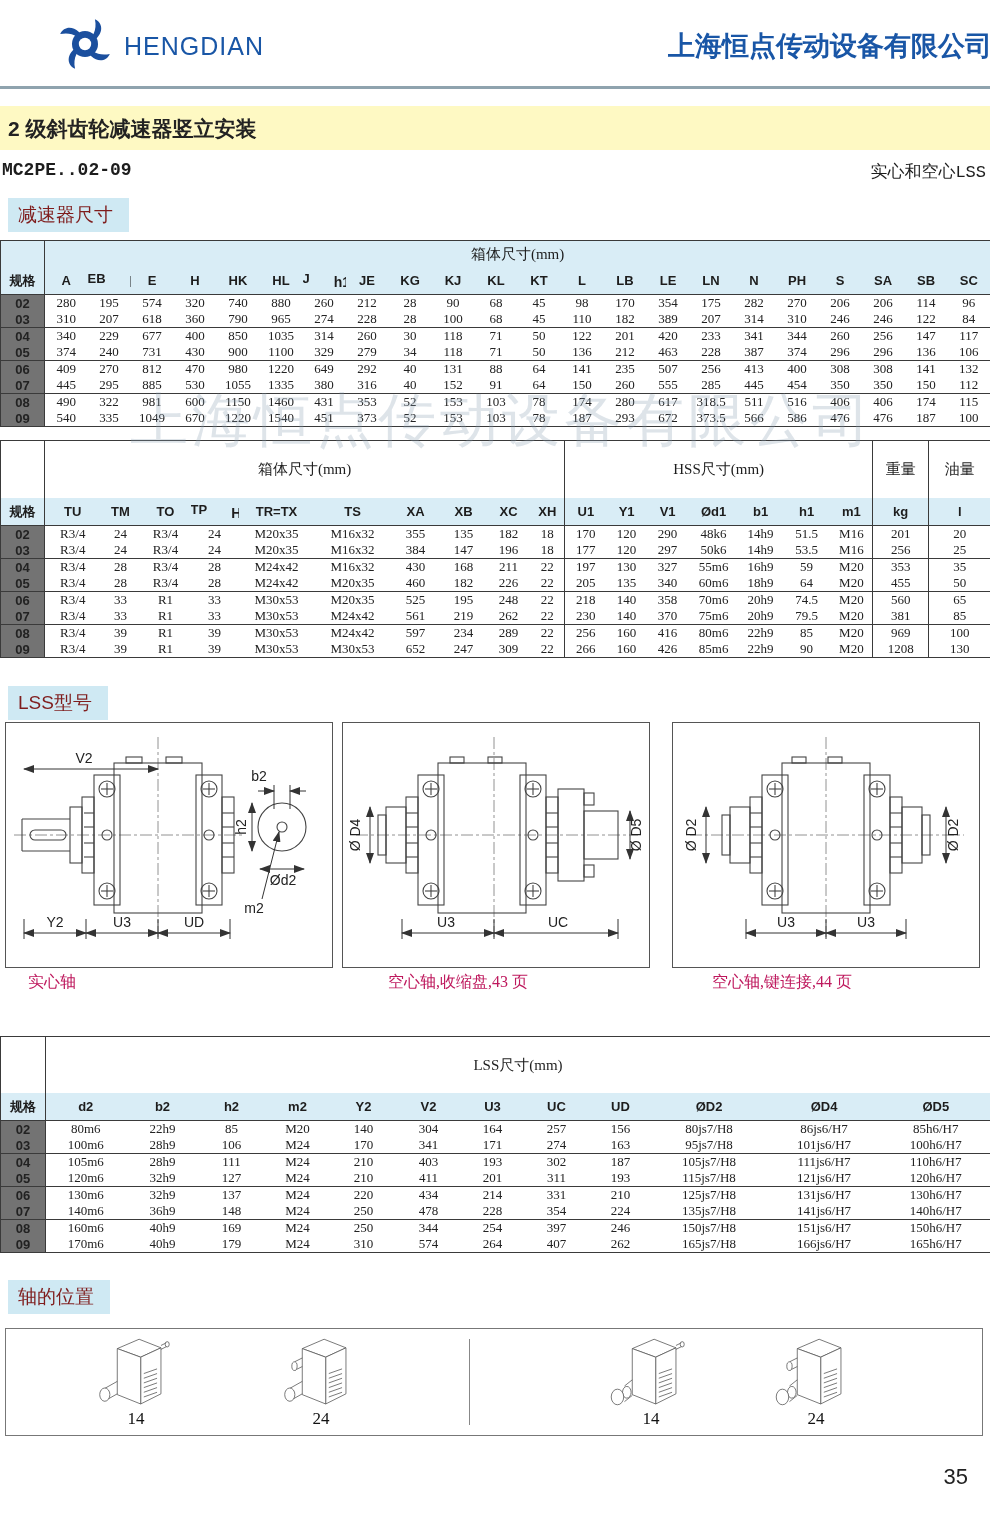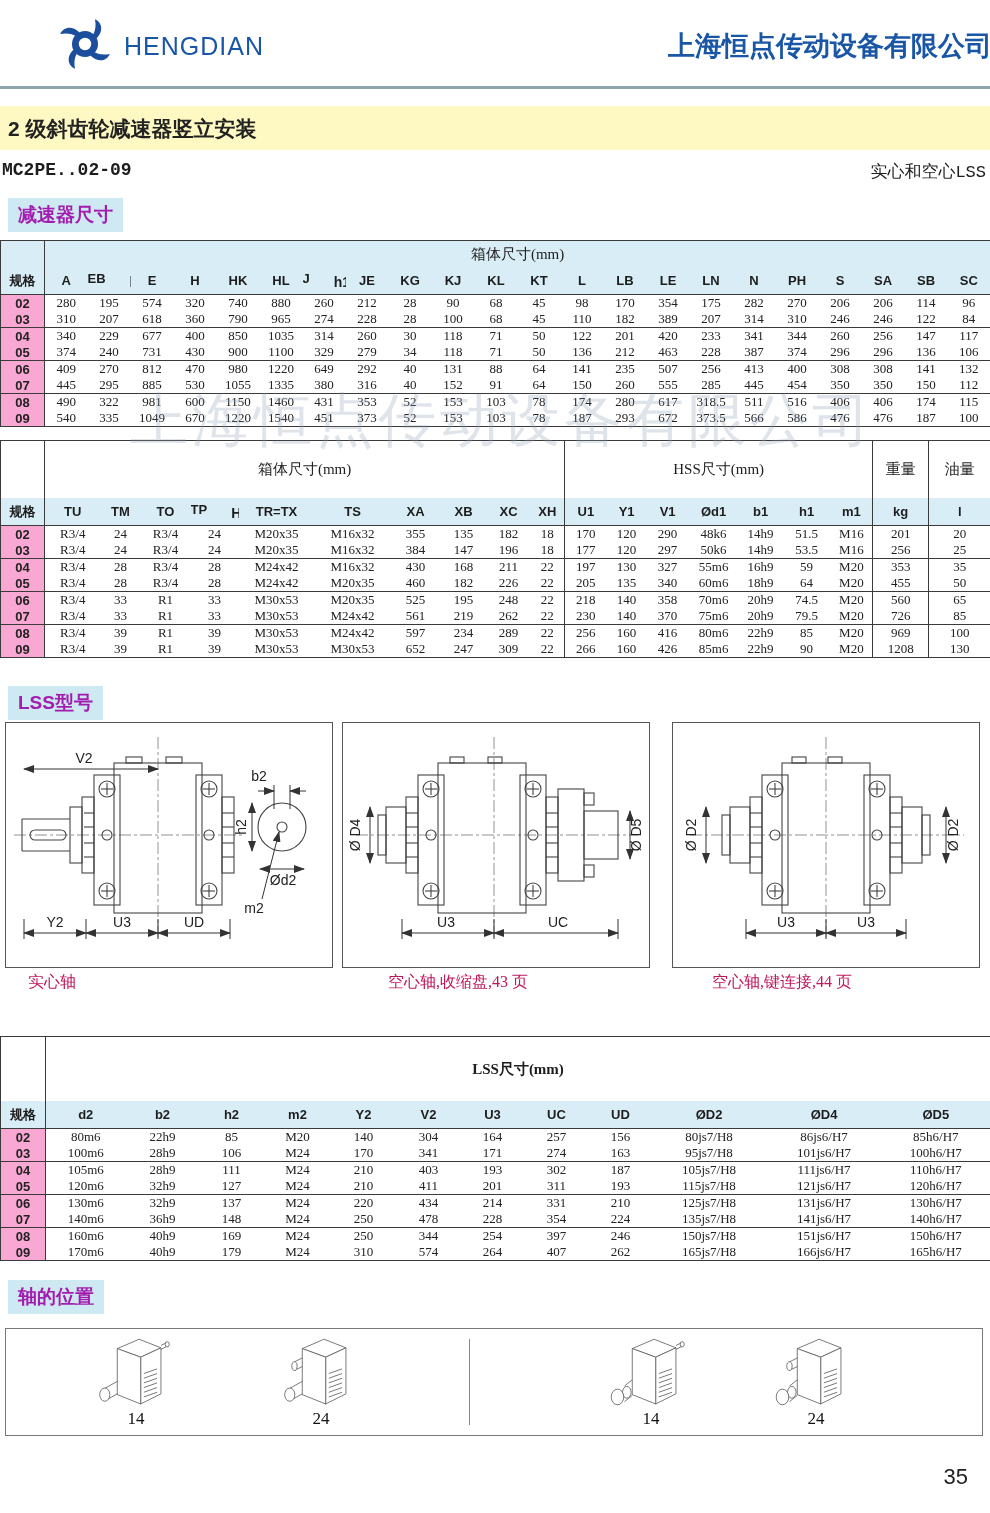--- a/index.html
+++ b/index.html
@@ -15,42 +15,42 @@
   .header-rule{position:absolute;left:0;top:86px;width:990px;height:3px;background:#8fa3ae;}
 
   .titlebar{position:absolute;left:0;top:106px;width:990px;height:44px;background:#fef9c3;}
   .titlebar span{display:block;padding:9px 0 0 8px;font-size:21px;font-weight:bold;color:#222;}
 
   .modelrow{position:absolute;left:0;top:160px;width:990px;height:26px;}
   .model{position:absolute;left:2px;top:0;font-family:"Liberation Mono",monospace;font-size:18px;font-weight:bold;}
   .shafttype{position:absolute;right:4px;top:0;font-size:17px;font-weight:normal;
              font-family:"Liberation Mono",monospace;}
 
-  .seclabel{position:absolute;left:8px;background:#cfe9f3;padding:4px 10px 4px 10px;
-            font-size:19px;font-weight:bold;color:#a21caf;}
+  .seclabel{position:absolute;left:8px;background:#cfe9f3;padding:4px 16px 4px 10px;
+            font-size:19px;font-weight:normal;color:#7f1d1d;}
 
   
   table{border-collapse:collapse;table-layout:fixed;width:990px;position:absolute;left:0;
         border:1.5px solid #3a3a3a;background:#fff;}
   th,td{padding:0;margin:0;text-align:center;overflow:hidden;white-space:nowrap;}
   th.corner{background:#fff;}
   .vl{border-right:1px solid #3a3a3a;}
   th.group{font:15px "Liberation Serif",serif;font-weight:normal;background:#fff;}
   tr.cols th{height:27px;background:#d9edf6;border-bottom:1.5px solid #3a3a3a;
              font:bold 13px "Liberation Sans",sans-serif;}
   tr.cols th sub{font-size:14px;margin-left:24px;}
   td{font:13px "Liberation Serif",serif;height:16px;color:#222;}
-  td.rowlabel{font:bold 13px "Liberation Sans",sans-serif;background:#f9a8d4;}
+  td.rowlabel{font:bold 13px "Liberation Sans",sans-serif;background:#737373;}
   tbody tr:nth-child(odd) td{border-top:1px solid #3a3a3a;}
   .t1{top:240px;}
   .t1 th.group,.t1 th.corner{background:#d9edf6;height:26px;}
   .t2{top:440px;}
   .t2 th.group,.t2 th.corner{height:57px;}
   .t3{top:1036px;}
-  .t3 th.group,.t3 th.corner{height:64px;font-weight:bold;}
+  .t3 th.group,.t3 th.corner{height:56px;}
 
   
   .fig{position:absolute;top:722px;height:244px;border:1.5px solid #555;background:#fff;}
   .fig svg{display:block;width:100%;height:100%;}
   .figcap{position:absolute;top:972px;font:16px "Liberation Serif",serif;color:#be185d;}
   .dwg{stroke:#444;fill:none;stroke-width:1.1;}
   .cl{stroke:#777;fill:none;stroke-width:.8;stroke-dasharray:12 3 3 3;}
   .dim{stroke:#333;fill:none;stroke-width:1;}
   .dimtxt{font:14px "Liberation Sans",sans-serif;fill:#222;stroke:none;}
 
@@ -537,21 +537,21 @@
         <td class="num">219</td>
         <td class="num">262</td>
         <td class="num vl">22</td>
         <td class="num">230</td>
         <td class="num">140</td>
         <td class="num">370</td>
         <td class="num">75m6</td>
         <td class="num">20h9</td>
         <td class="num">79.5</td>
         <td class="num vl">M20</td>
-        <td class="num vl">726</td>
+        <td class="num vl">381</td>
         <td class="num">85</td>
       </tr>
       <tr>
         <td class="rowlabel vl">08</td>
         <td class="num">R3/4</td>
         <td class="num">39</td>
         <td class="num">R1</td>
         <td class="num">39</td>
         <td class="num">M30x53</td>
         <td class="num">M24x42</td>

